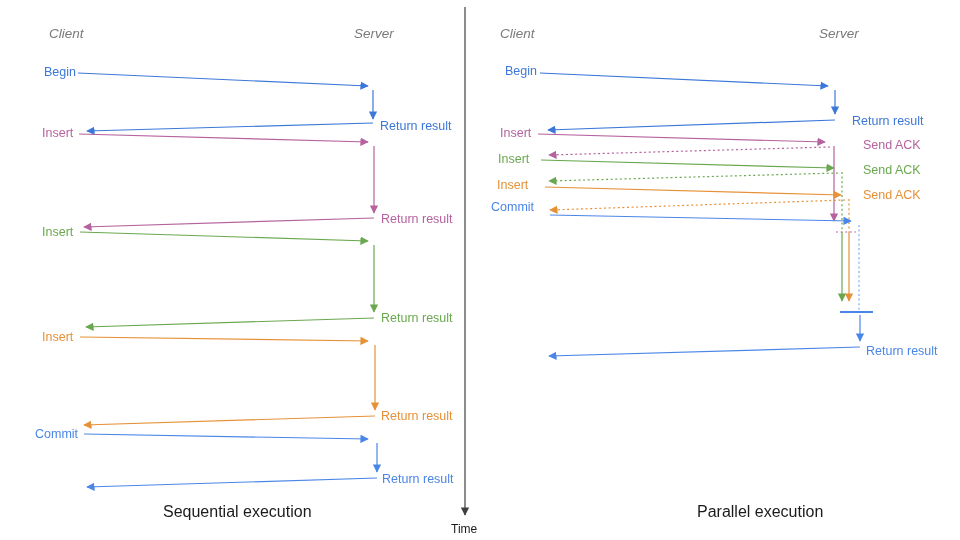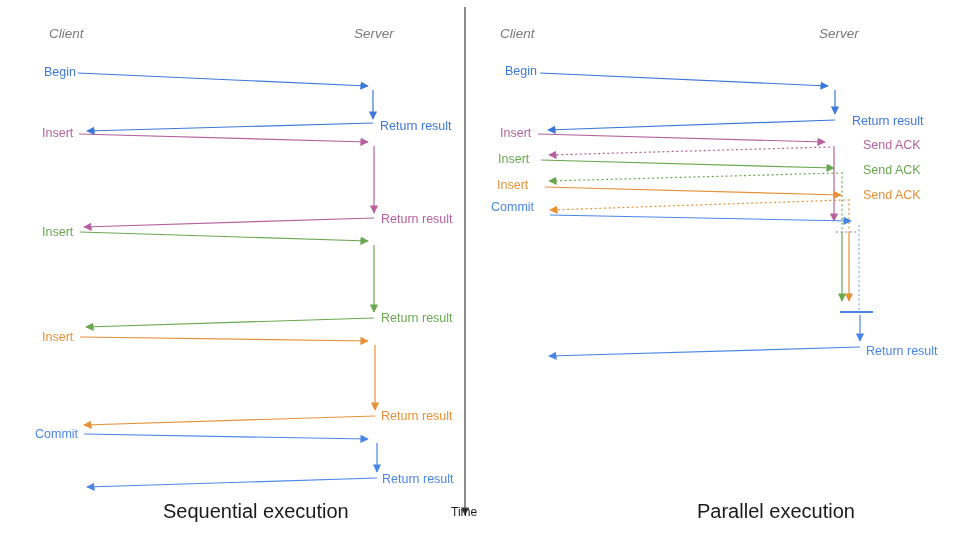--- a/index.html
+++ b/index.html
@@ -5,21 +5,21 @@
   html,body{margin:0;padding:0;background:#ffffff;}
   .stage{
     position:relative;width:960px;height:540px;background:#ffffff;overflow:hidden;
     font-family:"Liberation Sans", sans-serif;
   }
   .stage svg{position:absolute;left:0;top:0;}
   .lbl{
     position:absolute;font-size:12.5px;line-height:13px;white-space:nowrap;text-align:right;
   }
   .hdr{font-style:italic;font-size:13.5px;color:var(--c-header,#7a7a7a);}
-  .title{font-size:20px;color:var(--c-title,#1b1b1b);}
+  .title{font-size:16px;color:var(--c-title,#1b1b1b);}
   .time{font-size:12px;color:var(--c-title,#1b1b1b);}
   .c-blue{color:var(--c-blue);}
   .c-commit{color:var(--c-commit_blue);}
   .c-pink{color:var(--c-pink);}
   .c-green{color:var(--c-green);}
   .c-orange{color:var(--c-orange);}
   path.ln{fill:none;stroke-width:1.2px;}
   path.w2{stroke-width:2px;}
   path.dash{stroke-dasharray:2 2.6;}
   .st-blue{stroke:var(--c-blue);}
@@ -136,21 +136,21 @@
   <div class="lbl c-green" style="left:381px;top:312px">Return result</div>
 
   <div class="lbl c-orange" style="left:42px;top:331px">Insert</div>
   <div class="lbl c-orange" style="left:381px;top:410px">Return result</div>
 
   <div class="lbl c-commit" style="left:35px;top:428px">Commit</div>
   <div class="lbl c-commit" style="left:382px;top:473px">Return result</div>
 
   <div class="lbl title" style="left:163px;top:505px">Sequential execution</div>
 
-  <div class="lbl time" style="left:451px;top:506px">Time</div>
+  <div class="lbl time" style="left:451px;top:523px">Time</div>
 
   <div class="lbl hdr" style="left:500px;top:27px">Client</div>
   <div class="lbl hdr" style="left:819px;top:27px">Server</div>
 
   <div class="lbl c-blue" style="left:505px;top:65px">Begin</div>
   <div class="lbl c-blue" style="left:852px;top:115px">Return result</div>
 
   <div class="lbl c-pink" style="left:500px;top:127px">Insert</div>
   <div class="lbl c-pink" style="left:863px;top:139px">Send ACK</div>
 

